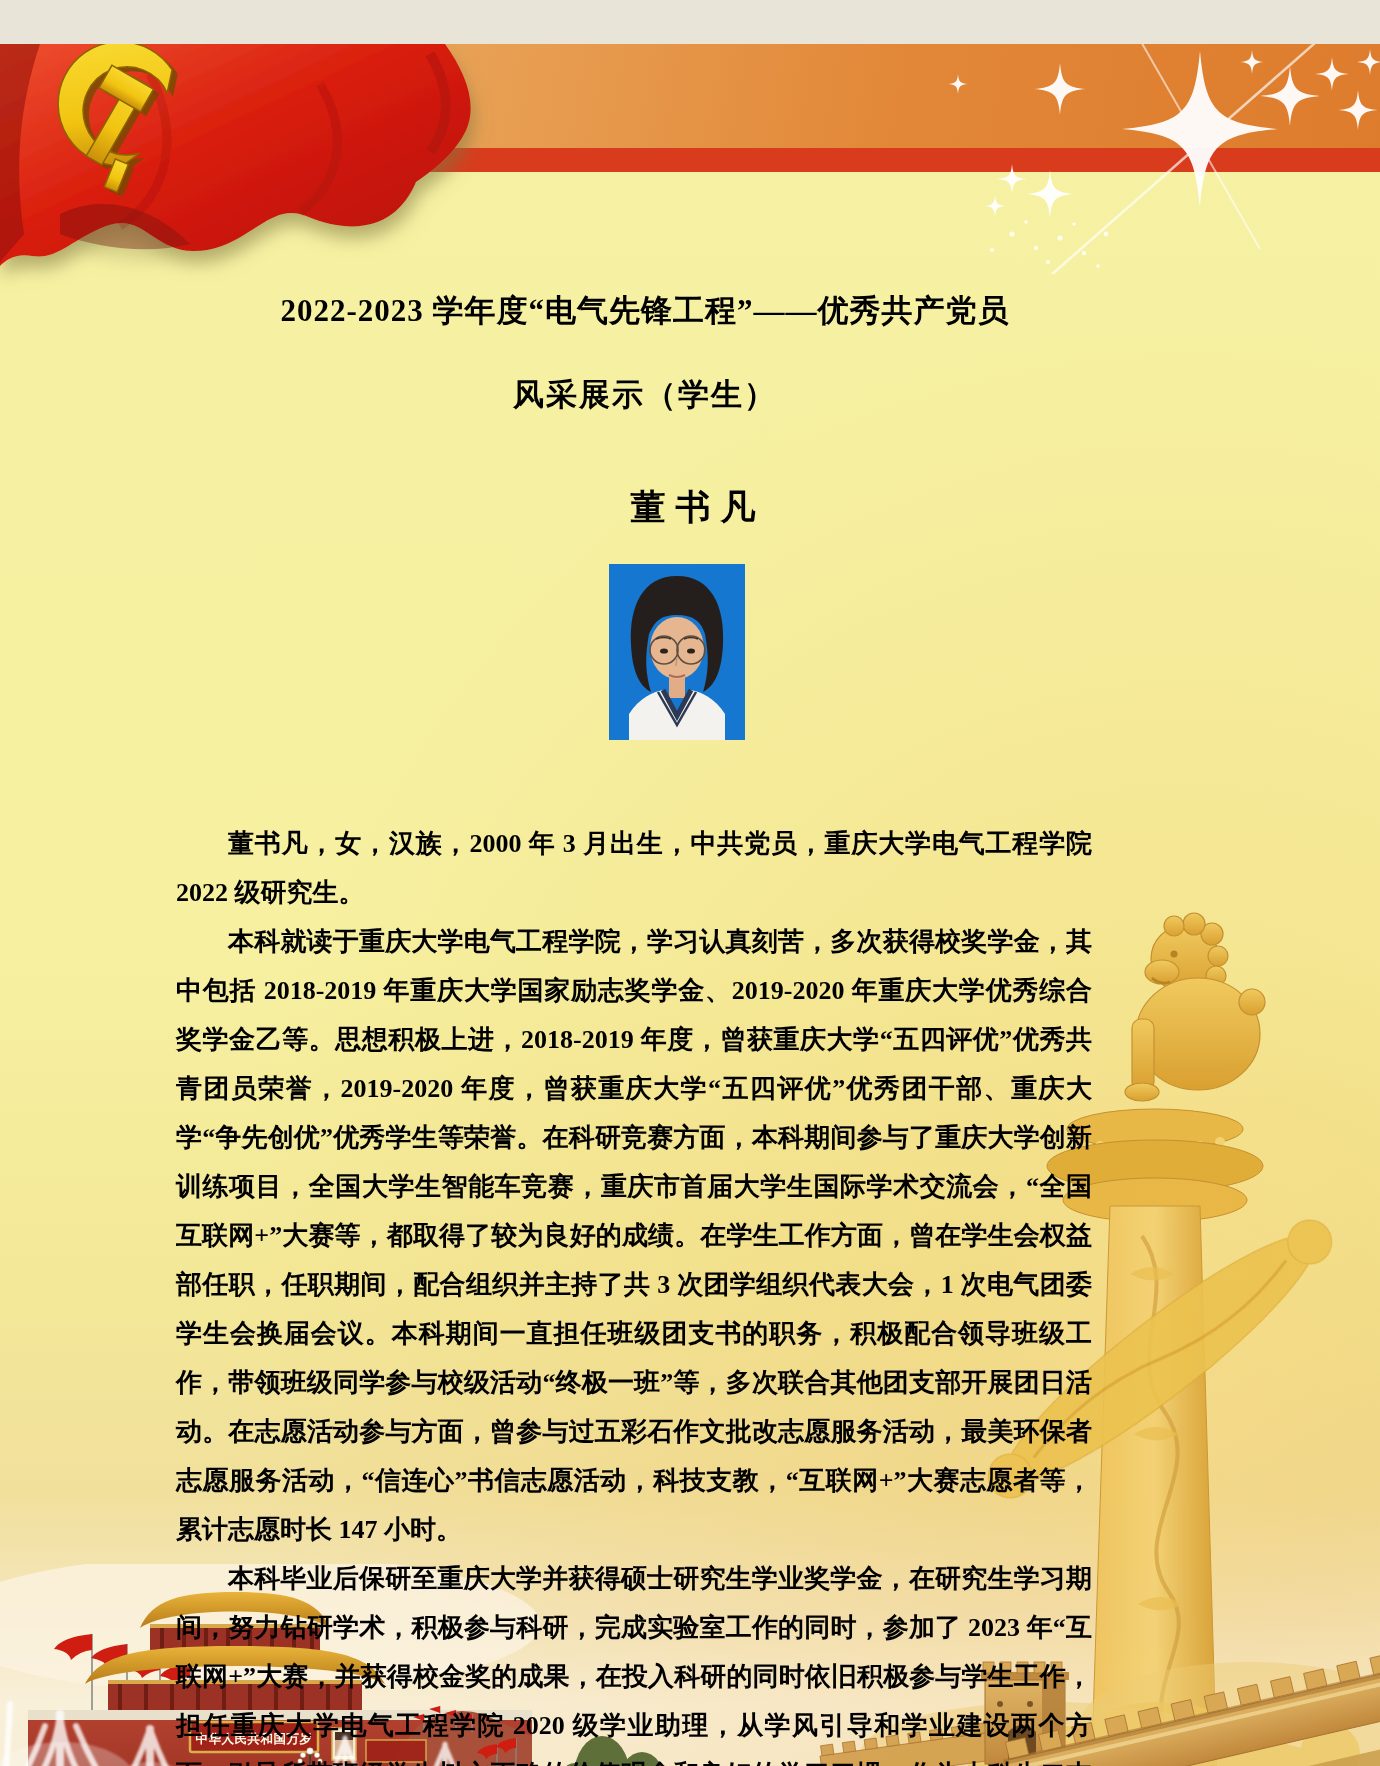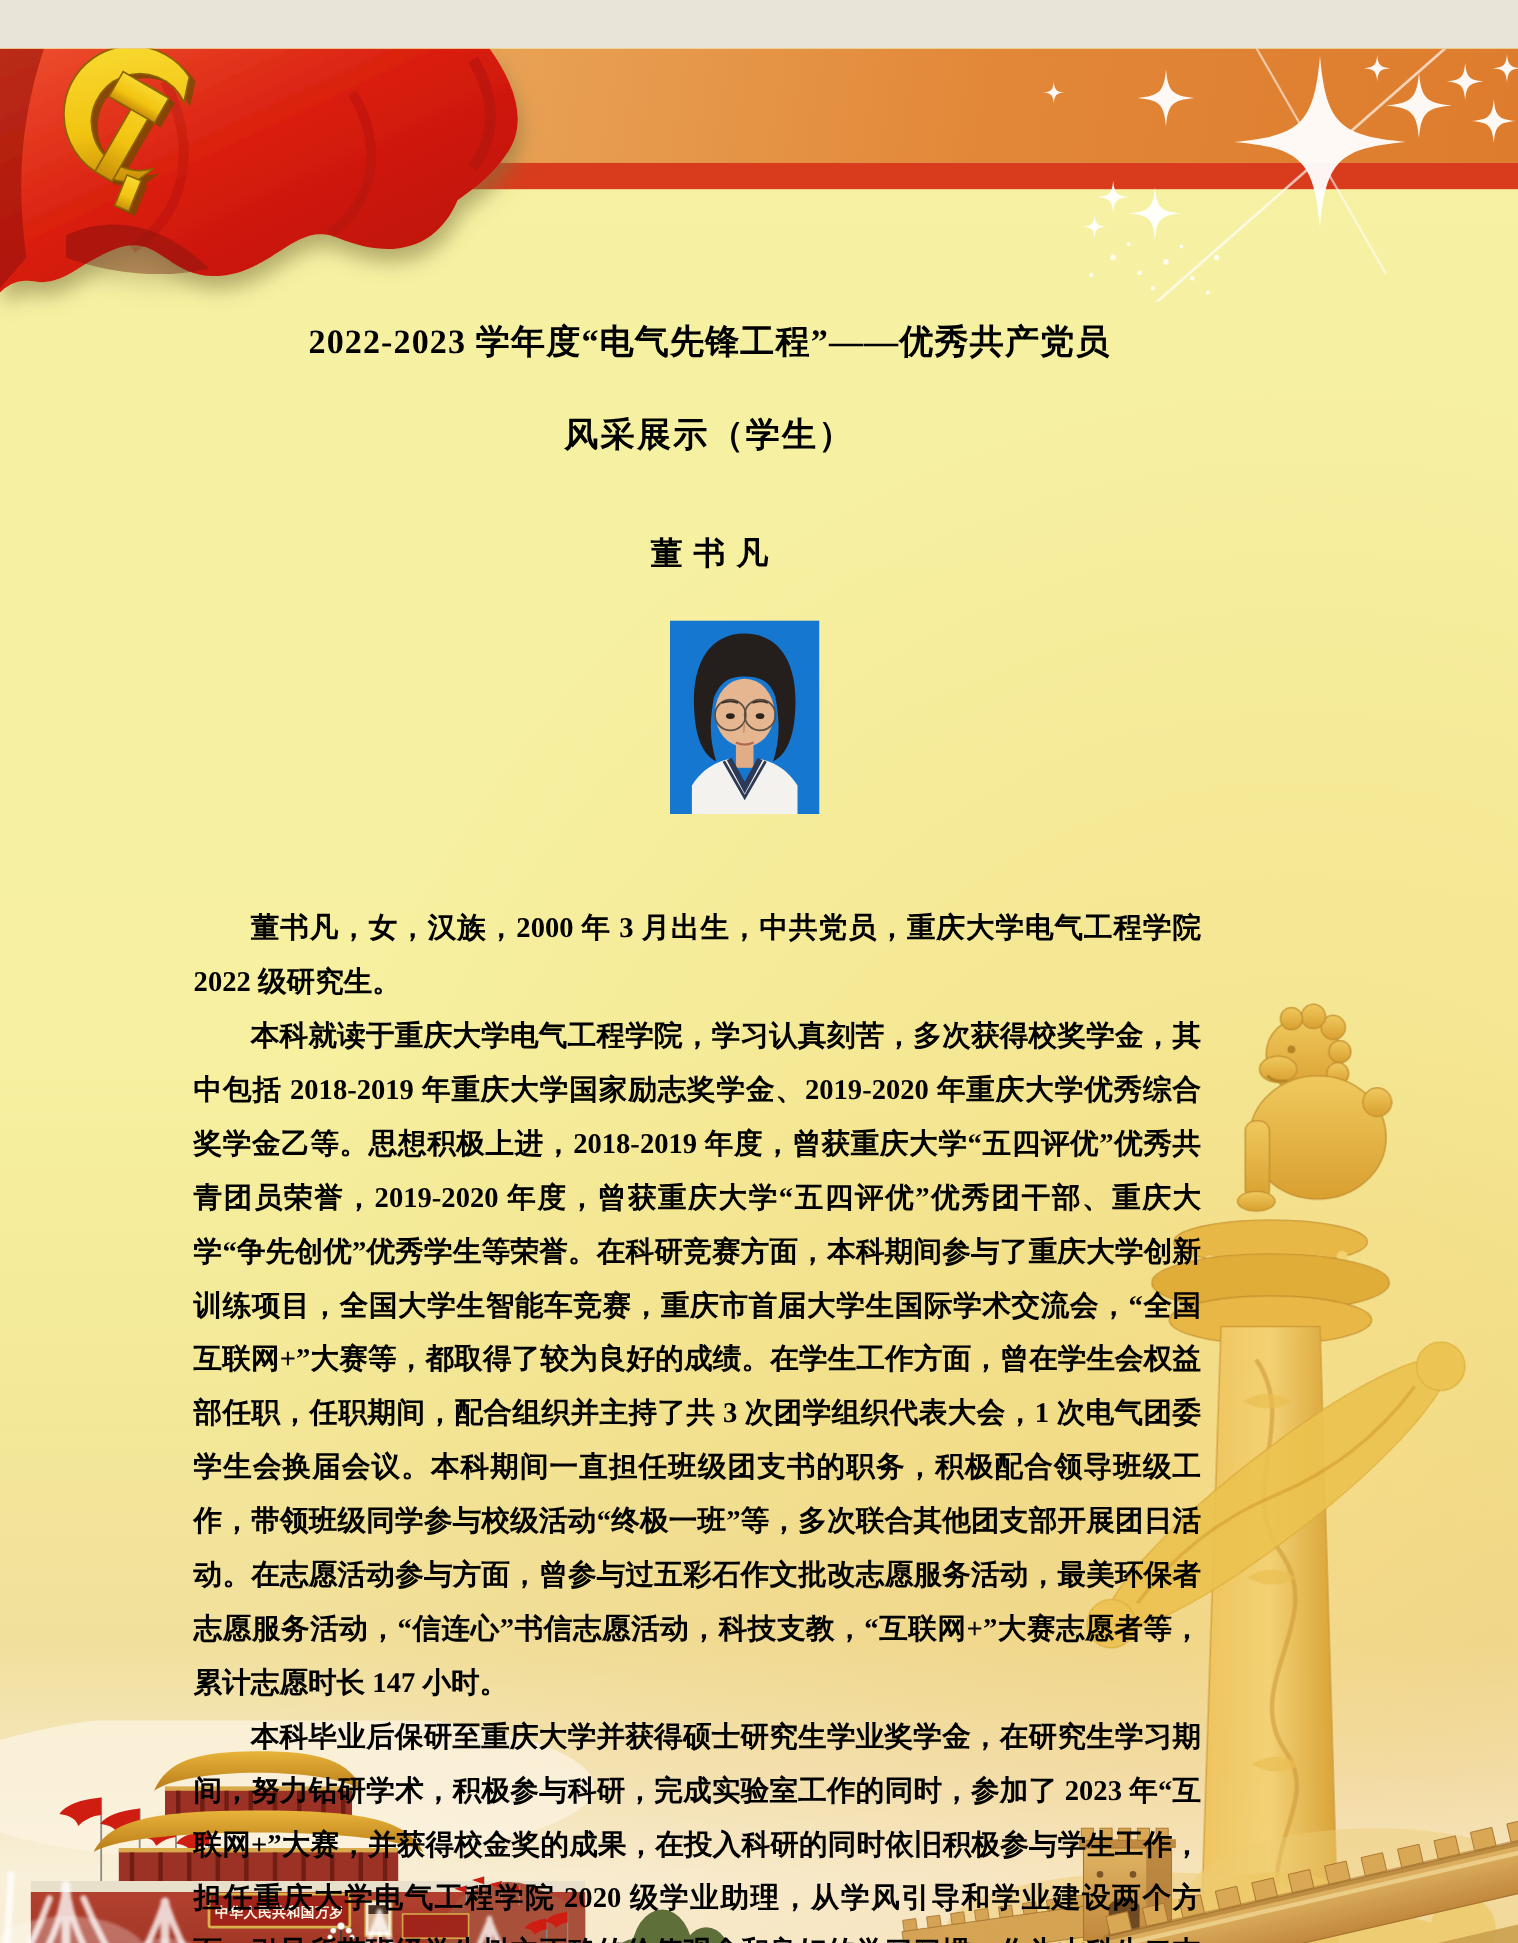--- a/index.html
+++ b/index.html
@@ -12,21 +12,21 @@
     margin-top: 44px;
   }
   .band-orange{position:absolute;left:0;top:0;width:1380px;height:104px;z-index:3;
     background:linear-gradient(100deg,#f0bc77 0%,#e9a458 30%,#e28738 65%,#dd7c2c 100%);}
   .band-red{position:absolute;left:0;top:104px;width:1380px;height:24px;background:#d83c1d;z-index:3;}
   .flag-wrap{position:absolute;left:0;top:0;width:700px;height:300px;z-index:4;}
   .sparkles{position:absolute;left:900px;top:0;width:480px;height:230px;z-index:5;}
   .title-block{position:absolute;left:0;top:0;width:1290px;z-index:6;text-align:center;color:#000;}
   .t1{position:absolute;left:0;top:246px;width:100%;font-size:31px;font-weight:bold;letter-spacing:1px;}
   .t2{position:absolute;left:0;top:330px;width:100%;font-size:31px;font-weight:bold;letter-spacing:2px;}
-  .tname{position:absolute;left:0;top:440px;width:100%;font-size:29px;font-weight:bold;letter-spacing:10px;text-indent:10px;}
+  .tname{position:absolute;left:0;top:440px;width:100%;font-size:35px;font-weight:bold;letter-spacing:10px;text-indent:10px;padding-left:48px;}
   .photo{position:absolute;left:609px;top:520px;width:136px;height:176px;z-index:6;}
   .body-text{position:absolute;left:176px;top:775px;width:916px;z-index:6;color:#000;
     font-size:26px;line-height:49px;font-weight:bold;text-align:justify;}
   .body-text p{margin:0;text-indent:2em;}
   .watermark{position:absolute;left:930px;top:830px;width:450px;height:936px;z-index:1;}
   .footer{position:absolute;left:0;top:1520px;width:1380px;height:246px;z-index:2;text-align:right;}
 </style>
 </head>
 <body>
 

